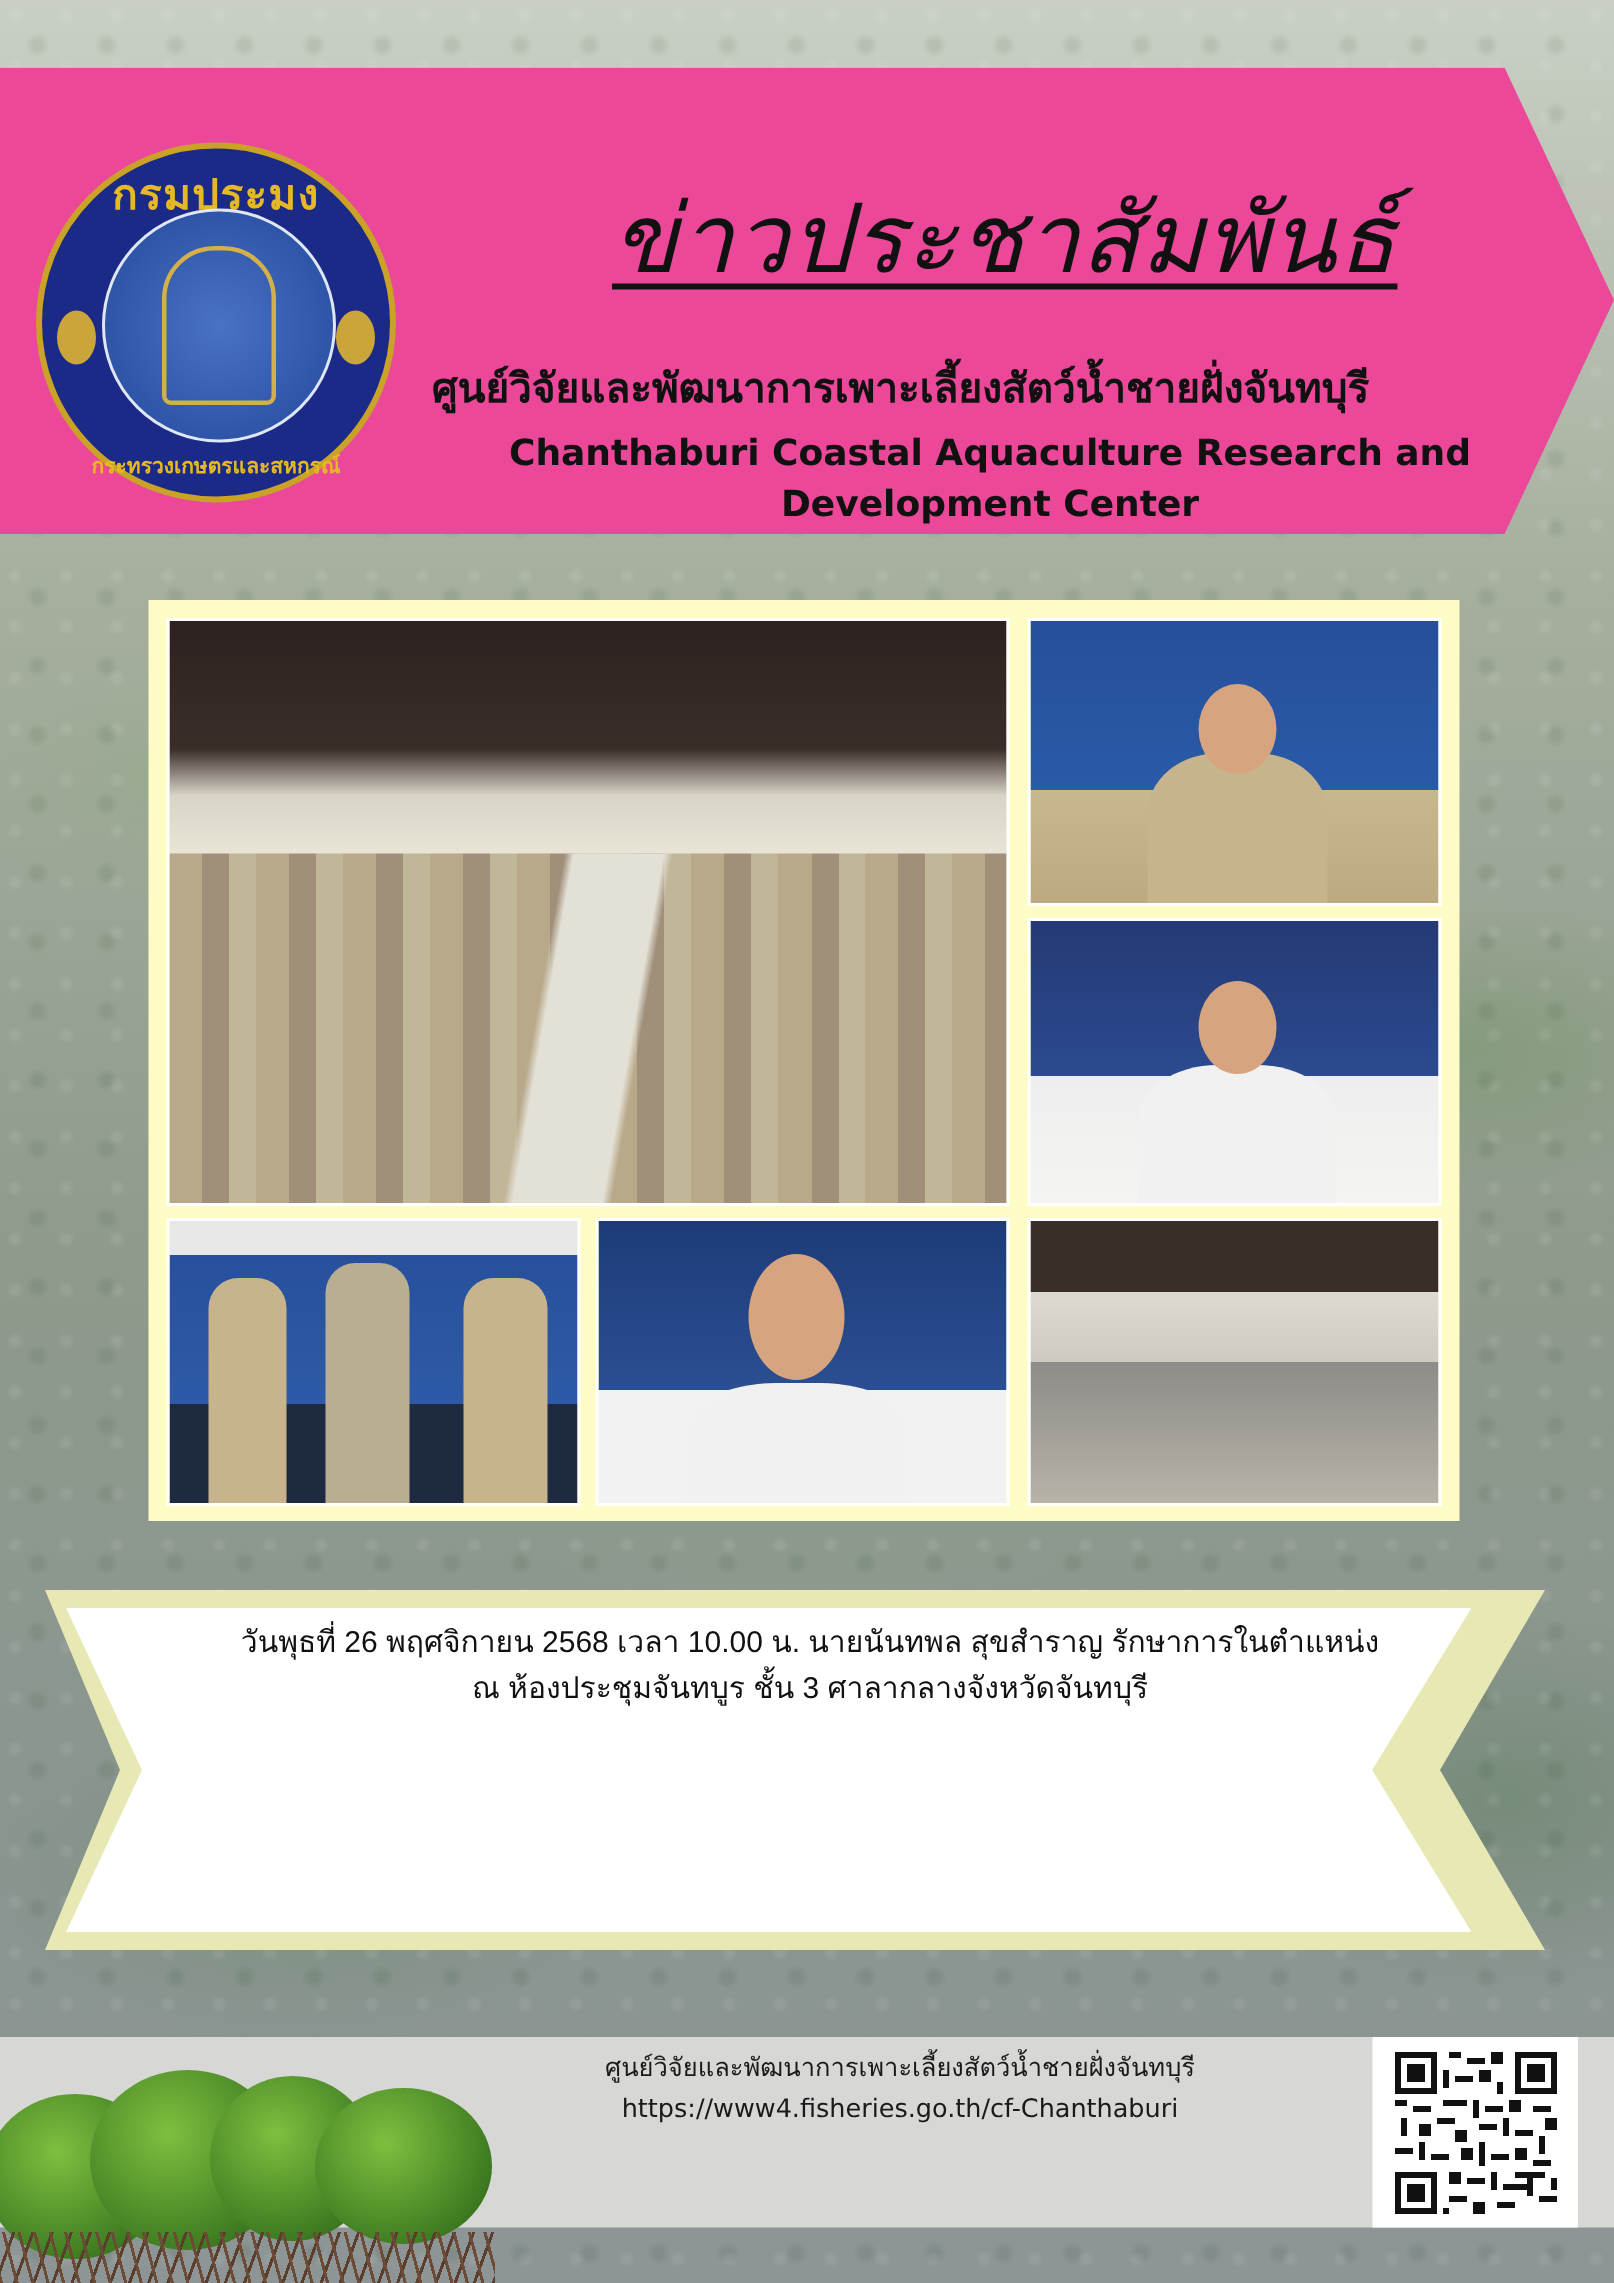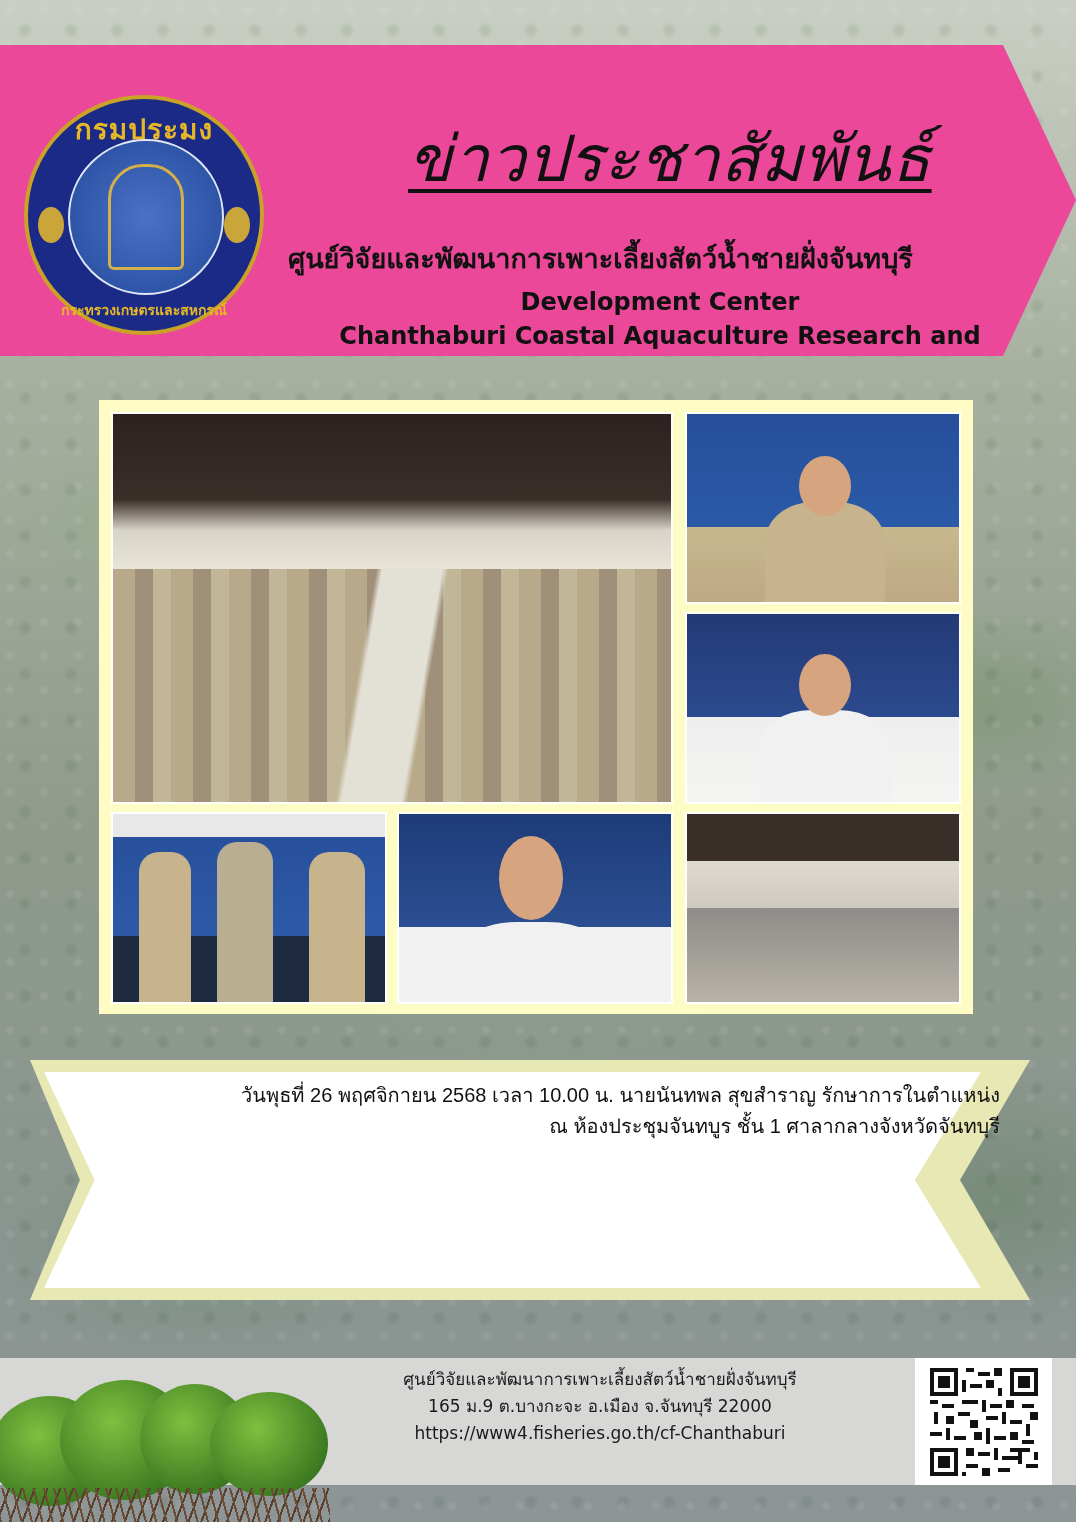--- a/index.html
+++ b/index.html
@@ -117,21 +117,21 @@
   }
   .ribbon-inner {
     position: absolute; left: 44px; top: 1072px; width: 974px; height: 216px;
     background: #ffffff;
     clip-path: polygon(0 0, 96.2% 0, 89.4% 50%, 96.2% 100%, 0 100%, 5.2% 50%);
   }
   .body-text {
     position: absolute; left: 80px; top: 1080px; width: 920px; text-align: center;
     font-family: "Liberation Sans", sans-serif; font-size: 20px; line-height: 30.5px; color: #111;
   }
-  .body-text div { white-space: nowrap; text-align: right; }
+  .body-text div { white-space: nowrap; }
 
   
   .footer-band {
     position: absolute; left: 0; top: 1358px; width: 1076px; height: 127px;
     background: #d7d7d6;
   }
   .trees {
     position: absolute; left: 0; top: 1378px; width: 330px; height: 144px;
   }
   .tree-blob { position: absolute; border-radius: 50%; background: radial-gradient(circle at 40% 35%, #7fbf3f, #3f7d22 70%, #2c5c17); }
@@ -162,22 +162,22 @@
     <div class="logo-fish-l"></div>
     <div class="logo-fish-r"></div>
     <div class="logo-inner">
       <div class="logo-emblem"></div>
     </div>
     <div class="logo-text-bottom">กระทรวงเกษตรและสหกรณ์</div>
   </div>
   <div class="title-script">ข่าวประชาสัมพันธ์</div>
   <div class="org-thai">ศูนย์วิจัยและพัฒนาการเพาะเลี้ยงสัตว์น้ำชายฝั่งจันทบุรี</div>
   <div class="org-eng">
+    <div>Chanthaburi Coastal Aquaculture Research and</div>
     <div>Development Center</div>
-    <div>Chanthaburi Coastal Aquaculture Research and</div>
   </div>
 </div>
 
 <div class="collage">
   <div class="photo p-main">
     <div class="people"></div>
   </div>
   <div class="photo p-r1">
     <div class="figure" style="left:78px;width:120px;height:100px;"></div>
     <div class="head" style="left:112px;top:42px;width:52px;height:60px;"></div>
@@ -195,34 +195,33 @@
     <div class="figure white" style="left:58px;width:150px;height:80px;"></div>
     <div class="head" style="left:100px;top:22px;width:64px;height:84px;"></div>
   </div>
   <div class="photo p-b3"></div>
 </div>
 
 <div class="ribbon-outer"></div>
 <div class="ribbon-inner"></div>
 <div class="body-text">
   <div>วันพุธที่ 26 พฤศจิกายน 2568 เวลา 10.00 น. นายนันทพล สุขสำราญ รักษาการในตำแหน่ง</div>
-  <div>ณ ห้องประชุมจันทบูร ชั้น 1 ศาลากลางจังหวัดจันทบุรี</div>
+  <div>ณ ห้องประชุมจันทบูร ชั้น 3 ศาลากลางจังหวัดจันทบุรี</div>
 </div>
 
 <div class="footer-band"></div>
 <div class="trees">
   <div class="tree-blob" style="left:-10px;top:18px;width:120px;height:110px;"></div>
   <div class="tree-blob" style="left:60px;top:2px;width:130px;height:120px;"></div>
   <div class="tree-blob" style="left:140px;top:6px;width:110px;height:110px;"></div>
   <div class="tree-blob" style="left:210px;top:14px;width:118px;height:104px;"></div>
   <div class="roots"></div>
 </div>
 <div class="footer-text">
   <div>ศูนย์วิจัยและพัฒนาการเพาะเลี้ยงสัตว์น้ำชายฝั่งจันทบุรี</div>
-  <div>165 ม.9 ต.บางกะจะ อ.เมือง จ.จันทบุรี 22000</div>
   <div>https://www4.fisheries.go.th/cf-Chanthaburi</div>
 </div>
 <div class="qr-box">
   <svg class="qr" viewBox="0 0 27 27" shape-rendering="crispEdges">
     <rect width="27" height="27" fill="#fff"></rect>
     <g fill="#111">
       <rect x="0" y="0" width="7" height="7"></rect>
         <rect x="1" y="1" width="5" height="5" fill="#fff"></rect>
         <rect x="2" y="2" width="3" height="3"></rect>
       <rect x="20" y="0" width="7" height="7"></rect>

